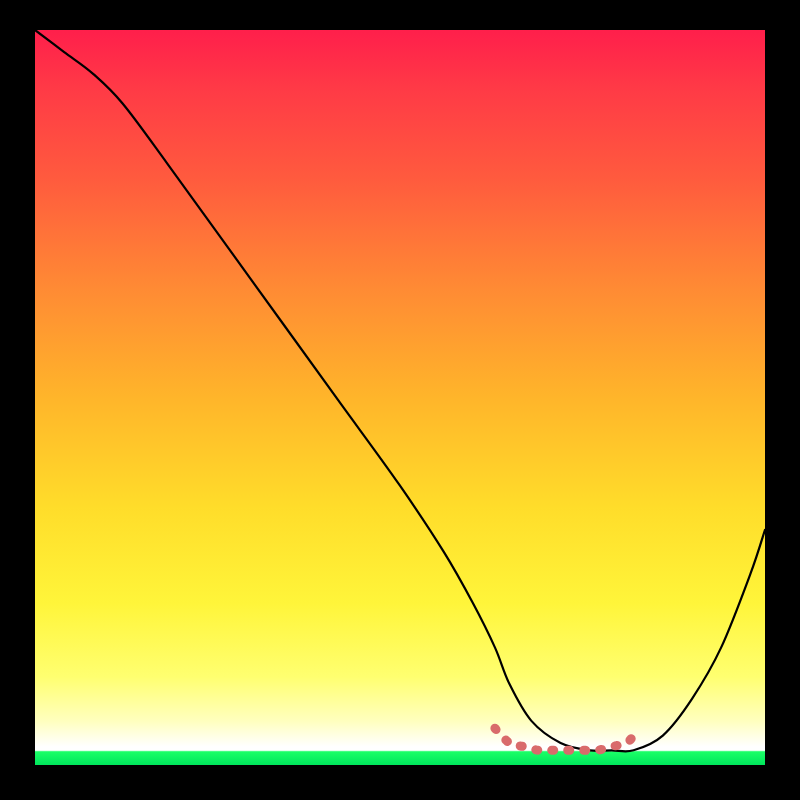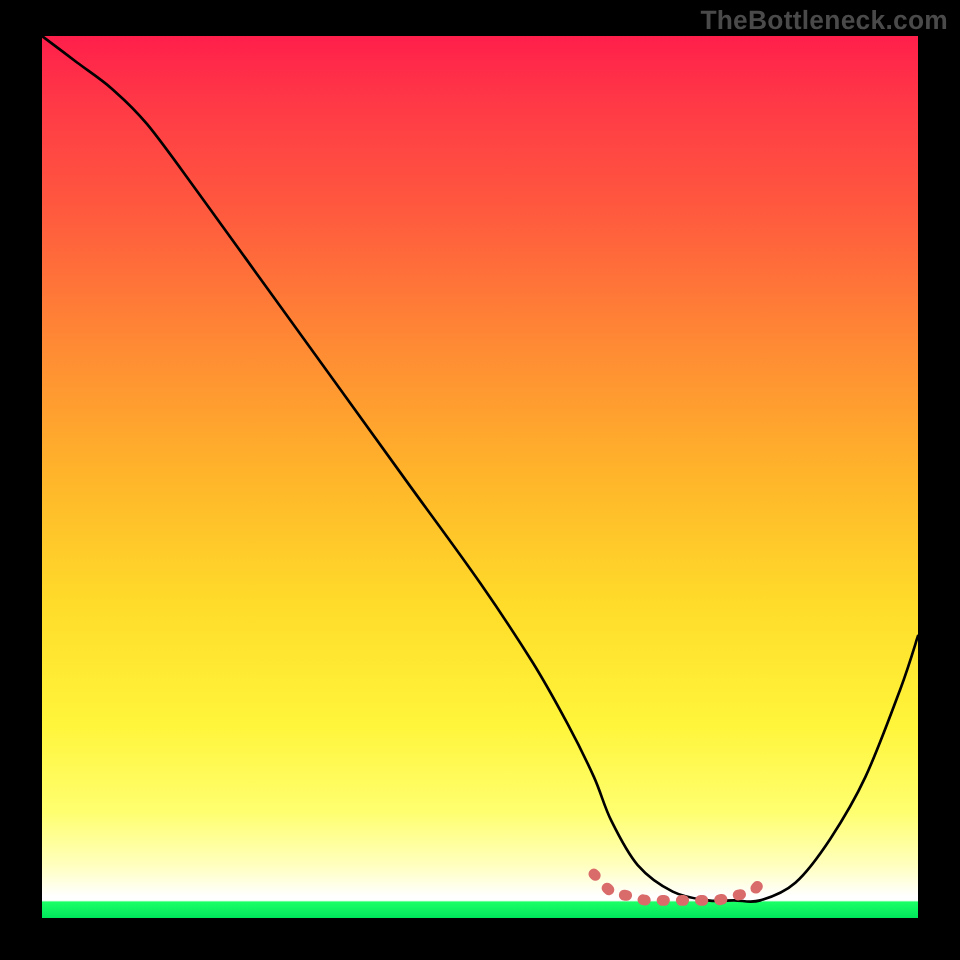--- a/index.html
+++ b/index.html
@@ -60,21 +60,20 @@
     inset: 0;
     width: 100%;
     height: 100%;
   }
 </style>
 </head>
 <body>
 
 <div class="frame">
 
-  <div class="watermark">TheBottleneck.com</div>
 
   <div class="plot-area">
     <div class="gradient"></div>
 
     <svg class="curve" viewBox="0 0 730 735" preserveAspectRatio="none">
       <path fill="none" stroke="#000000" stroke-width="2.2" stroke-linecap="round" stroke-linejoin="round" d="M 0.0 0.0 C 4.9 3.7, 19.5 14.7, 29.2 22.1 C 38.9 29.4, 48.7 35.5, 58.4 44.1 C 68.1 52.7, 75.4 58.8, 87.6 73.5 C 99.8 88.2, 114.4 109.0, 131.4 132.3 C 148.4 155.6, 170.3 186.2, 189.8 213.1 C 209.3 240.1, 228.7 267.1, 248.2 294.0 C 267.7 320.9, 287.1 347.9, 306.6 374.9 C 326.1 401.8, 348.0 431.2, 365.0 455.7 C 382.0 480.2, 396.6 502.3, 408.8 521.9 C 421.0 541.5, 429.5 557.4, 438.0 573.3 C 446.5 589.2, 453.8 603.9, 459.9 617.4 C 466.0 630.9, 468.4 641.9, 474.5 654.1 C 480.6 666.4, 487.9 681.1, 496.4 690.9 C 504.9 700.7, 515.9 708.1, 525.6 713.0 C 535.3 717.9, 546.3 719.1, 554.8 720.3 C 563.3 721.5, 569.4 720.3, 576.7 720.3 C 584.0 720.3, 590.1 722.8, 598.6 720.3 C 607.1 717.8, 618.1 714.2, 627.8 705.6 C 637.5 697.0, 647.3 683.6, 657.0 668.9 C 666.7 654.1, 676.5 638.2, 686.2 617.4 C 695.9 596.6, 708.1 563.5, 715.4 543.9 C 722.7 524.3, 727.6 507.1, 730.0 499.8"></path>
       <path fill="none" stroke="#d96b6b" stroke-width="9" stroke-linecap="round" stroke-linejoin="round" stroke-dasharray="2 14" d="M 459.9 698.3 C 462.3 700.7, 469.6 709.9, 474.5 713.0 C 479.4 716.0, 484.2 715.4, 489.1 716.6 C 494.0 717.9, 498.8 719.7, 503.7 720.3 C 508.6 720.9, 513.4 720.3, 518.3 720.3 C 523.2 720.3, 528.0 720.3, 532.9 720.3 C 537.8 720.3, 542.6 720.3, 547.5 720.3 C 552.4 720.3, 557.2 720.9, 562.1 720.3 C 567.0 719.7, 571.8 717.9, 576.7 716.6 C 581.6 715.4, 587.7 714.8, 591.3 713.0 C 595.0 711.1, 597.4 706.8, 598.6 705.6"></path>
     </svg>
   </div>
 

